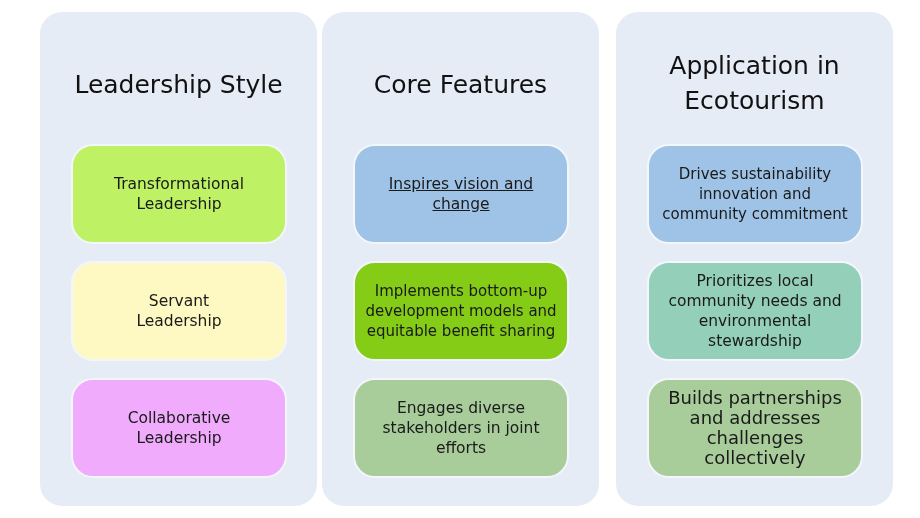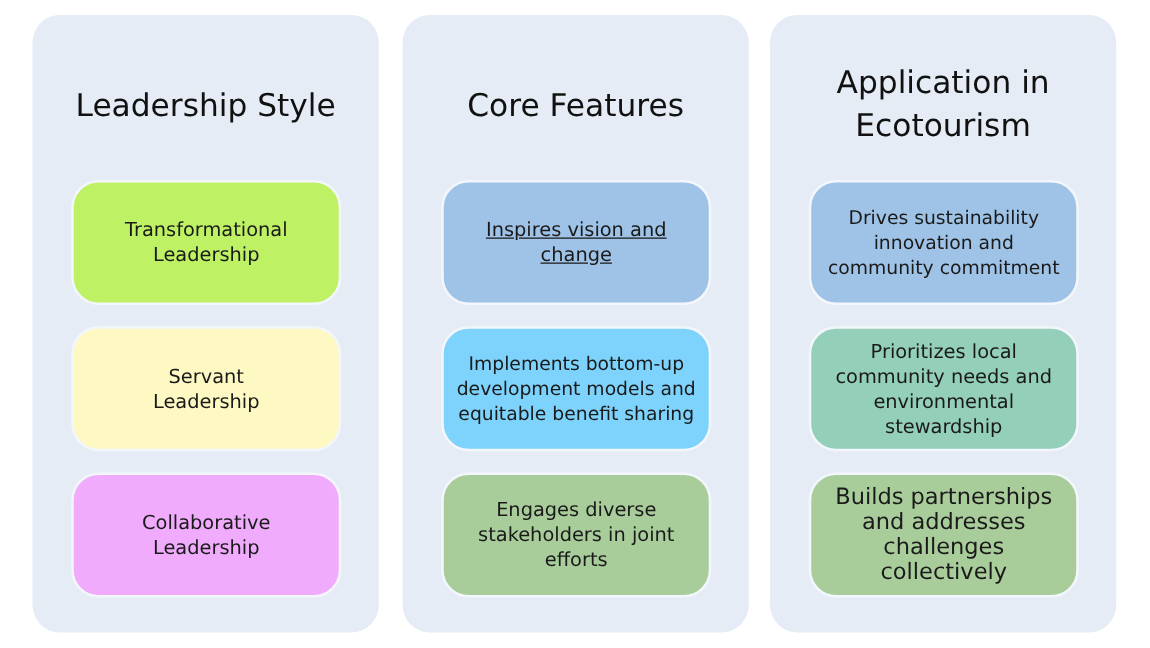--- a/index.html
+++ b/index.html
@@ -22,39 +22,39 @@
     color: #1a1a1a; font-size: 15.5px; line-height: 20px; box-sizing: content-box;
   }
   .box span { display: block; padding: 0 6px; }
   .row0 { top: 132px; }
   .row1 { top: 249px; }
   .row2 { top: 366px; }
 </style>
 </head>
 <body>
 
-<div class="panel" style="left:26px;">
+<div class="panel" style="left:40px;">
   <div class="panel-title" style="top:55px;">Leadership Style</div>
   <div class="box row0" style="background:#bef264; width:200px; padding:0 6px;">
     <span style="width:150px;">Transformational Leadership</span>
   </div>
   <div class="box row1" style="background:#fef9c3; width:200px; padding:0 6px;">
     <span style="width:110px;">Servant Leadership</span>
   </div>
   <div class="box row2" style="background:#f0abfc; width:200px; padding:0 6px;">
     <span style="width:120px;">Collaborative Leadership</span>
   </div>
 </div>
 
 <div class="panel" style="left:322px;">
   <div class="panel-title" style="top:55px;">Core Features</div>
   <div class="box row0" style="background:#9fc3e6;">
     <span style="width:170px;text-decoration:underline;">Inspires vision and change</span>
   </div>
-  <div class="box row1" style="background:#7dd3fc;">
+  <div class="box row1" style="background:#84cc16;">
     <span style="width:200px; font-size:15px;">Implements bottom-up development models and equitable benefit sharing</span>
   </div>
   <div class="box row2" style="background:#a8cd9b;">
     <span style="width:200px;">Engages diverse stakeholders in joint efforts</span>
   </div>
 </div>
 
 <div class="panel" style="left:616px;">
   <div class="panel-title" style="top:36px; padding:0 50px;">Application in Ecotourism</div>
   <div class="box row0" style="background:#9fc3e6;">

